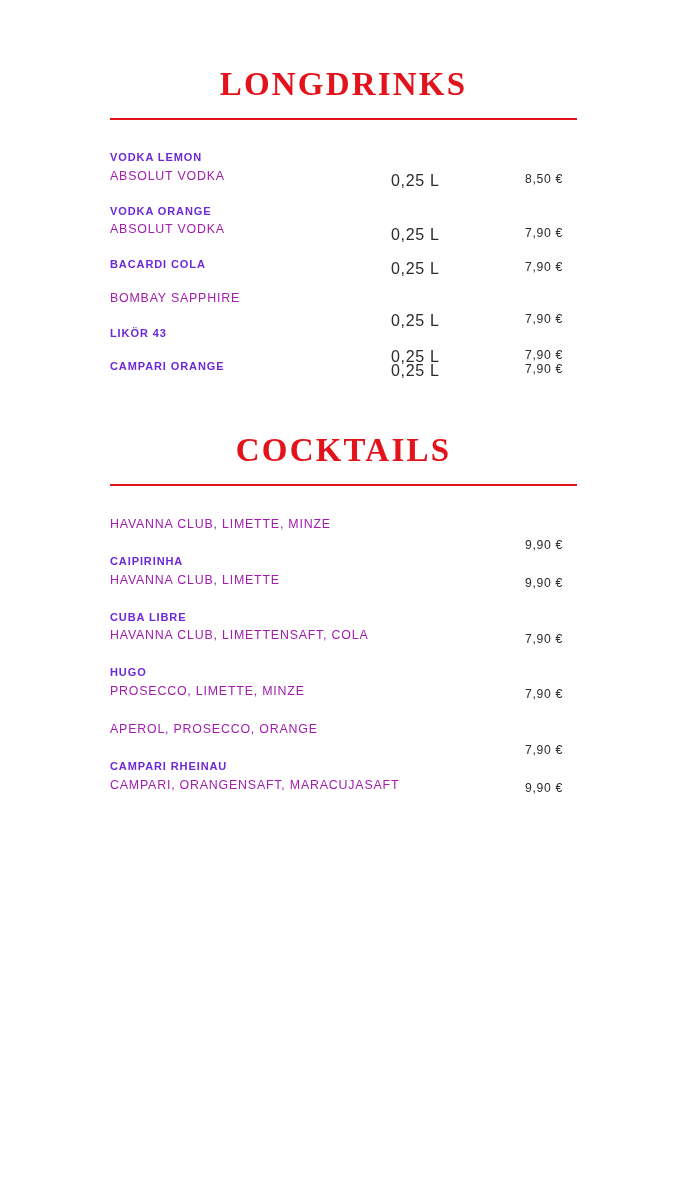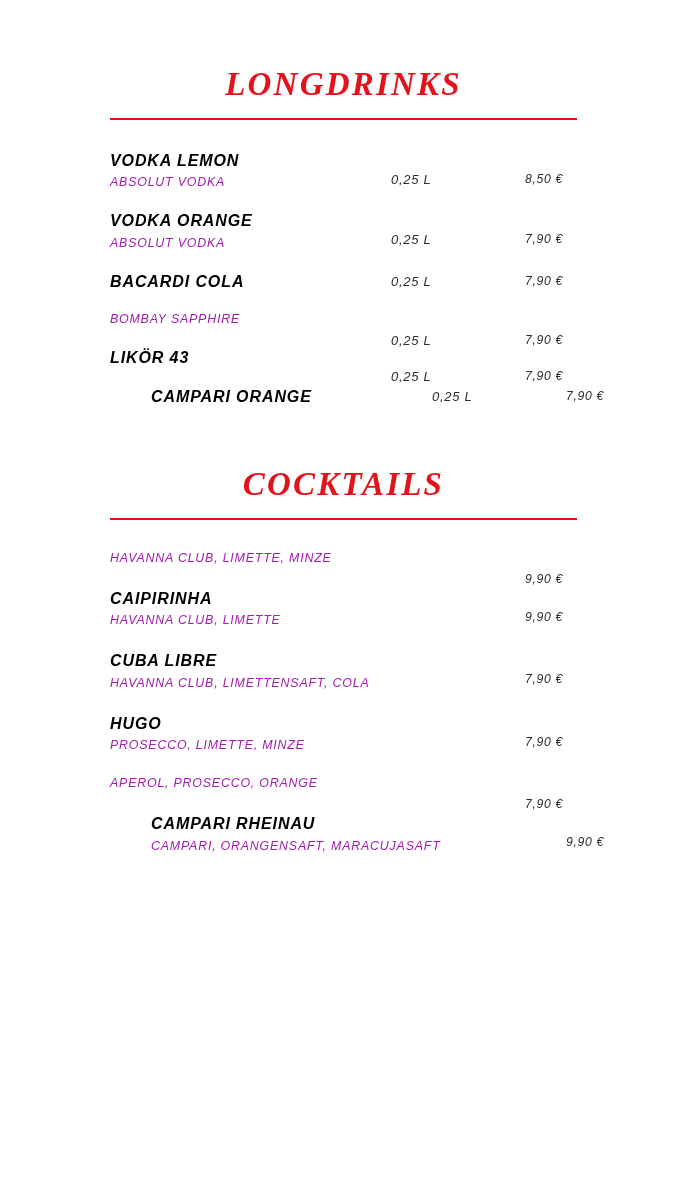--- a/index.html
+++ b/index.html
@@ -12,21 +12,20 @@
     background: #ffffff;
     font-family: "Liberation Sans", sans-serif;
     color: #1a1a1a;
     overflow: hidden;
   }
   .page {
     position: relative;
     width: 687px;
     height: 964px;
     box-sizing: border-box;
-    font-style: italic;
   }
   .section {
     width: 467px;
     margin: 0 auto;
   }
   .section-longdrinks {
     padding-top: 66px;
   }
   .section-cocktails {
     padding-top: 58px;
@@ -50,42 +49,41 @@
   }
   .items {
     margin-top: 30px;
   }
   .item {
     position: relative;
     margin-bottom: 18px;
   }
   .item:last-child {
     margin-bottom: 0;
-    margin-left: 41px;
   }
   .item-name {
-    font-size: 16px;
+    font-size: 11px;
     font-weight: bold;
     letter-spacing: 0.9px;
-    color: #000000;
+    color: #6d28d9;
     line-height: 1.35;
     text-transform: uppercase;
   }
   .item-desc {
     font-size: 12.4px;
     letter-spacing: 0.8px;
     color: #a21caf;
     line-height: 1.45;
     margin-top: 3px;
     text-transform: uppercase;
   }
   .item-size {
     position: absolute;
     left: 281px;
-    font-size: 13px;
+    font-size: 16px;
     letter-spacing: 0.7px;
     color: #2b2b2b;
     white-space: nowrap;
   }
   .item-price {
     position: absolute;
     left: 415px;
     font-size: 12.2px;
     letter-spacing: 0.7px;
     color: #2b2b2b;

